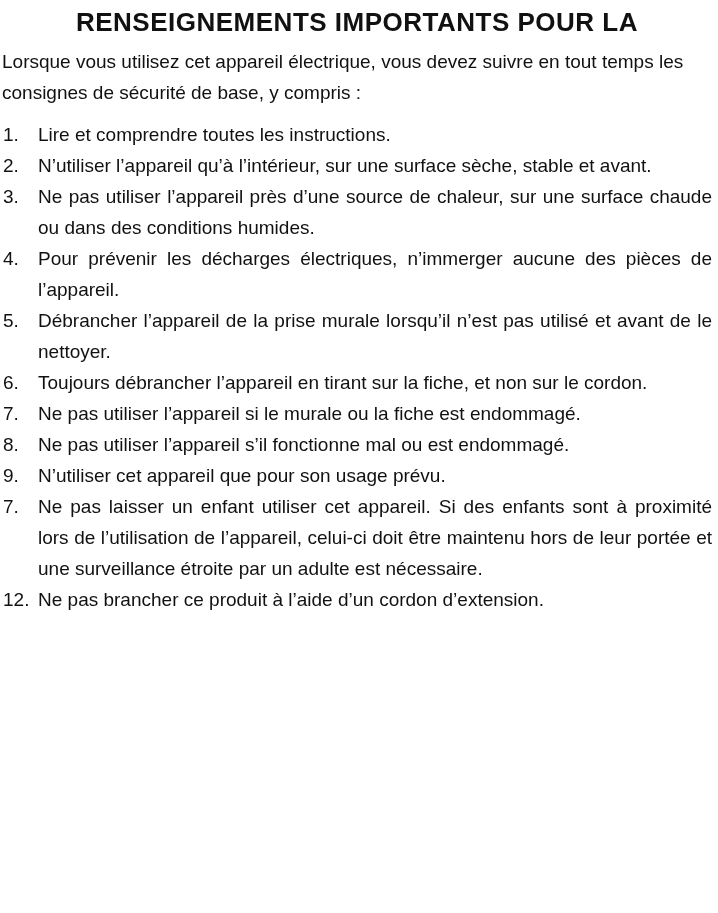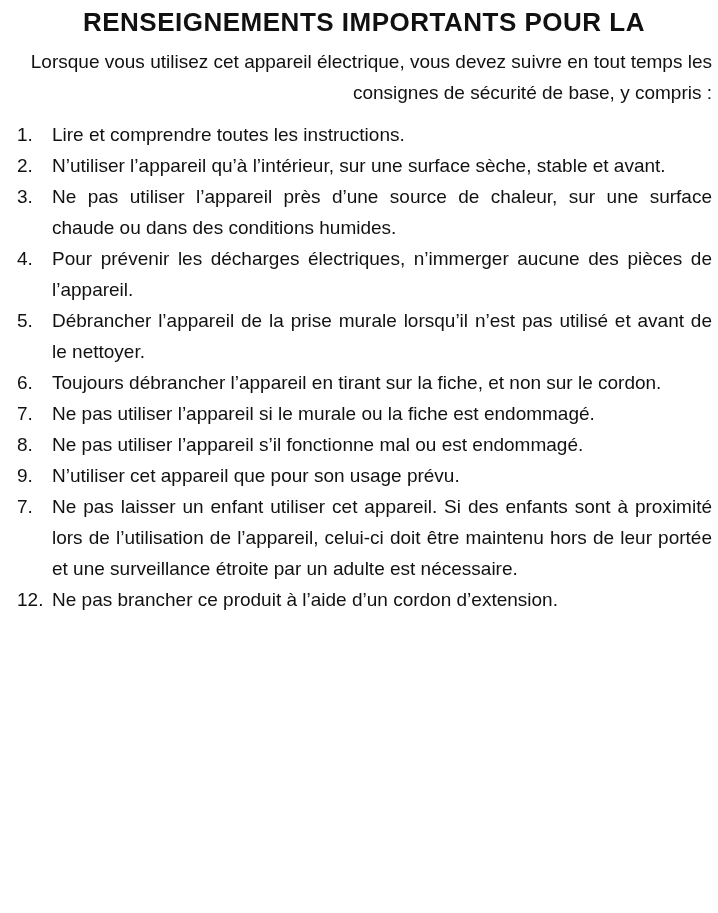--- a/index.html
+++ b/index.html
@@ -4,39 +4,39 @@
 <style>
   html, body {
     margin: 0;
     padding: 0;
     background: #ffffff;
   }
   .page {
     width: 718px;
     height: 913px;
     box-sizing: border-box;
-    padding: 6px 6px 0 16px;
+    padding: 6px 6px 0 2px;
     background: #ffffff;
     color: #111111;
     font-family: "Liberation Sans", "DejaVu Sans", sans-serif;
     overflow: hidden;
   }
   .title {
     text-align: center;
     font-size: 26px;
     font-weight: bold;
     line-height: 28px;
     letter-spacing: 0.5px;
     margin: 2px 0 10px 0;
     color: #111111;
   }
   .intro {
     font-size: 19px;
     line-height: 31px;
-    text-align: right;
+    text-align: left;
     margin: 0 0 11px 0;
   }
   .list {
     margin: 0;
     padding: 0;
   }
   .item {
     display: flex;
     align-items: flex-start;
     font-size: 19px;

